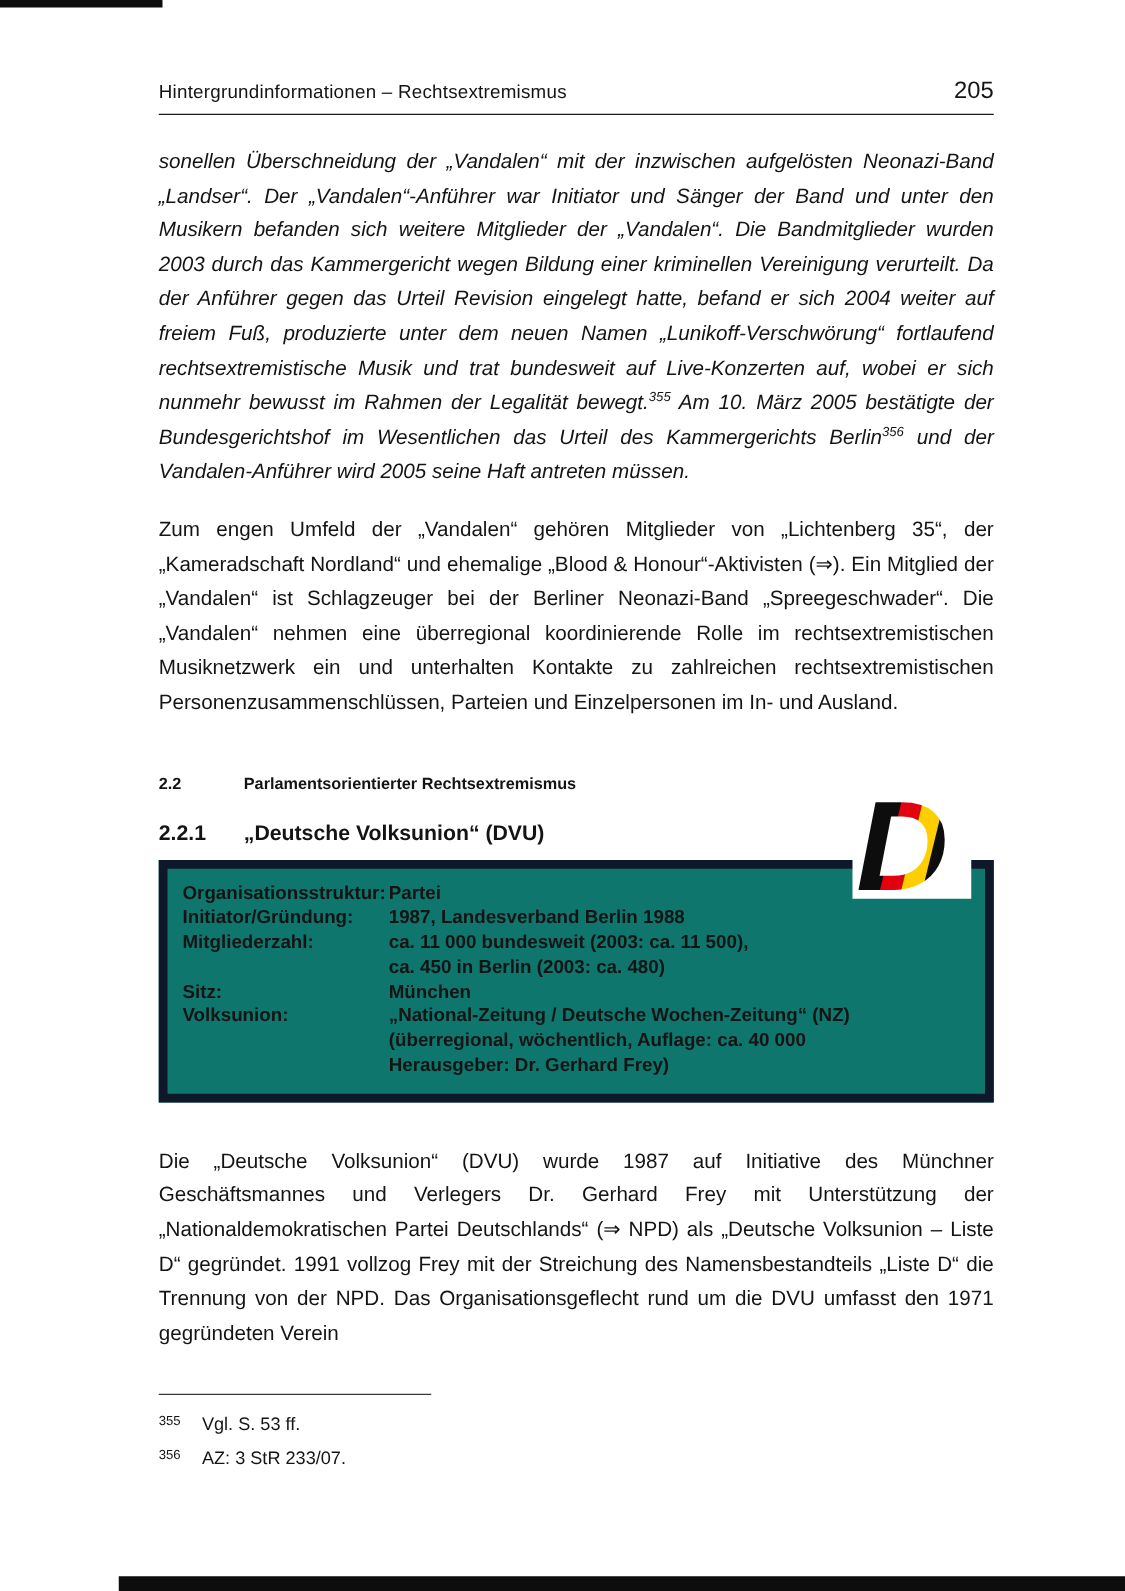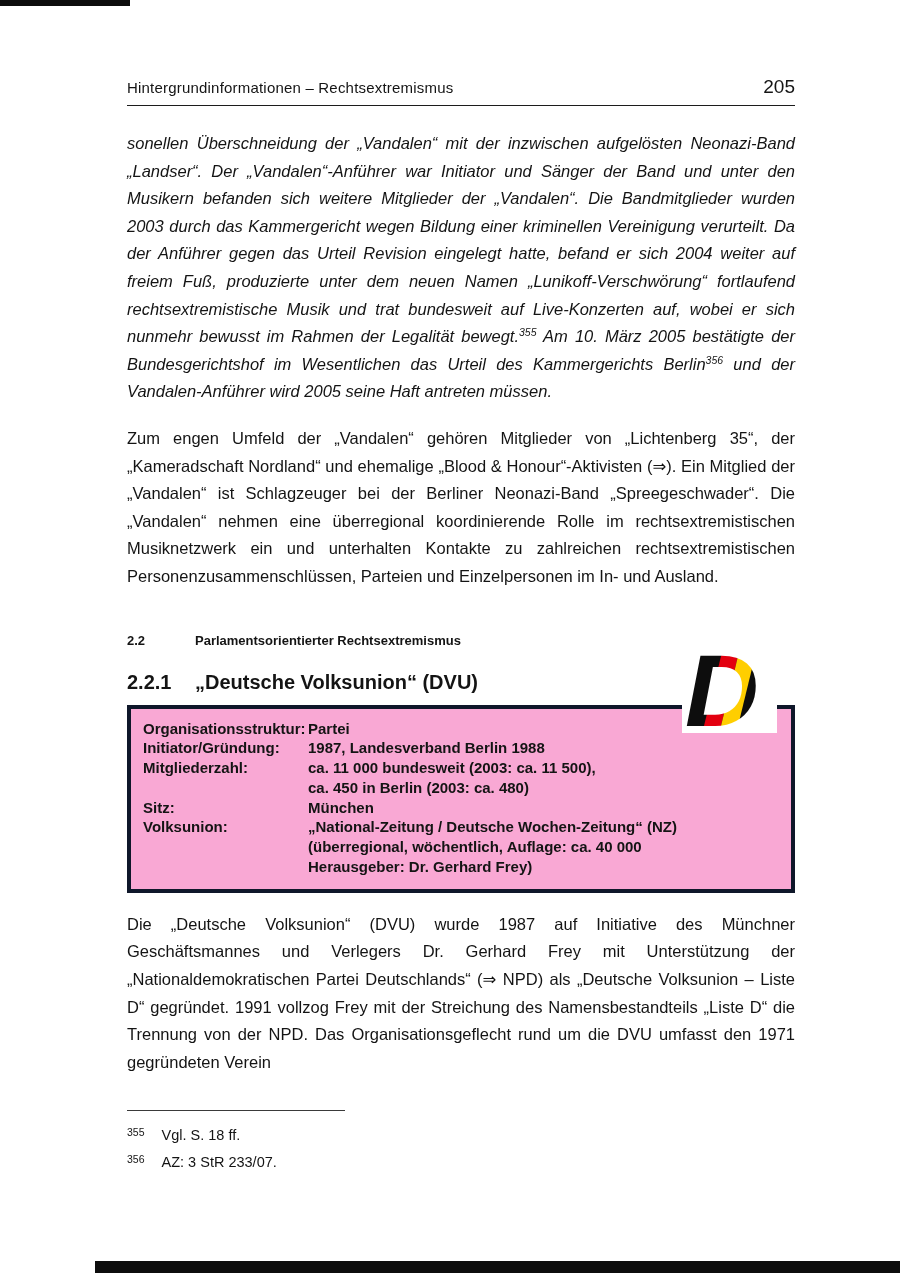--- a/index.html
+++ b/index.html
@@ -19,21 +19,21 @@
     background: #0d0d0d;
   }
   .scan-bottom {
     position: absolute; bottom: 0; left: 95px; right: 0; height: 12px;
     background: #0d0d0d;
   }
   .content {
     position: absolute;
     left: 127px;
     width: 668px;
-    top: 16px;
+    top: 2px;
   }
   .page-header {
     display: flex;
     justify-content: space-between;
     align-items: baseline;
     padding-top: 60px;
   }
   .running-title { font-size: 15px; letter-spacing: 0.2px; }
   .page-number { font-size: 19px; }
   .header-rule {
@@ -42,56 +42,56 @@
     margin: 7px 0 0 0;
   }
   .body-text {
     font-size: 16.5px;
     line-height: 27.6px;
     text-align: justify;
     margin: 0;
   }
   .p1 { margin-top: 24px; font-style: italic; }
   .p2 { margin-top: 19px; }
-  .p3 { margin-top: 18px; }
+  .p3 { margin-top: 34px; }
   .body-text sup {
     font-size: 10.5px;
     line-height: 0;
     vertical-align: super;
   }
   .section-heading {
     display: flex;
     font-size: 13px;
     font-weight: bold;
     margin: 42px 0 0 0;
   }
   .subsection-block { position: relative; }
   .subsection-heading {
     display: flex;
-    font-size: 20px;
+    font-size: 17px;
     font-weight: bold;
     margin: 23px 0 0 0;
   }
   .sec-num { width: 68px; flex: 0 0 68px; }
   .logo-wrap {
     position: absolute;
     top: -26px;
     right: 18px;
     width: 95px;
     height: 88px;
     background: #ffffff;
     z-index: 3;
     display: flex;
     align-items: center;
     justify-content: center;
   }
   .infobox {
     margin-top: 11px;
-    background: #f9a8d4;
-    border: 4px solid #0f172a;
+    background: #0f766e;
+    border: 7px solid #0f172a;
     padding: 10px 12px 12px 12px;
     font-size: 15px;
     font-weight: bold;
     line-height: 19.8px;
     position: relative;
     z-index: 1;
   }
   .info-row {
     display: grid;
     grid-template-columns: 165px 1fr;
@@ -190,21 +190,21 @@
       </div>
 
     </div>
 
     <p class="body-text p3">Die „Deutsche Volksunion“ (DVU) wurde 1987 auf Initiative des Münchner Geschäftsmannes und Verlegers Dr. Gerhard Frey mit Unterstützung der „Nationaldemokratischen Partei Deutschlands“ (⇒ NPD) als „Deutsche Volksunion – Liste D“ gegründet. 1991 vollzog Frey mit der Streichung des Namensbestandteils „Liste D“ die Trennung von der NPD. Das Organisationsgeflecht rund um die DVU umfasst den 1971 gegründeten Verein</p>
 
     <div class="footnotes">
       <hr class="footnote-rule">
       <div class="footnote">
         <span class="fn-num">355</span>
-        <span class="fn-text">Vgl. S. 18 ff.</span>
+        <span class="fn-text">Vgl. S. 53 ff.</span>
       </div>
       <div class="footnote">
         <span class="fn-num">356</span>
         <span class="fn-text">AZ: 3 StR 233/07.</span>
       </div>
     </div>
 
   </div>
 
   <div class="scan-bottom"></div>

